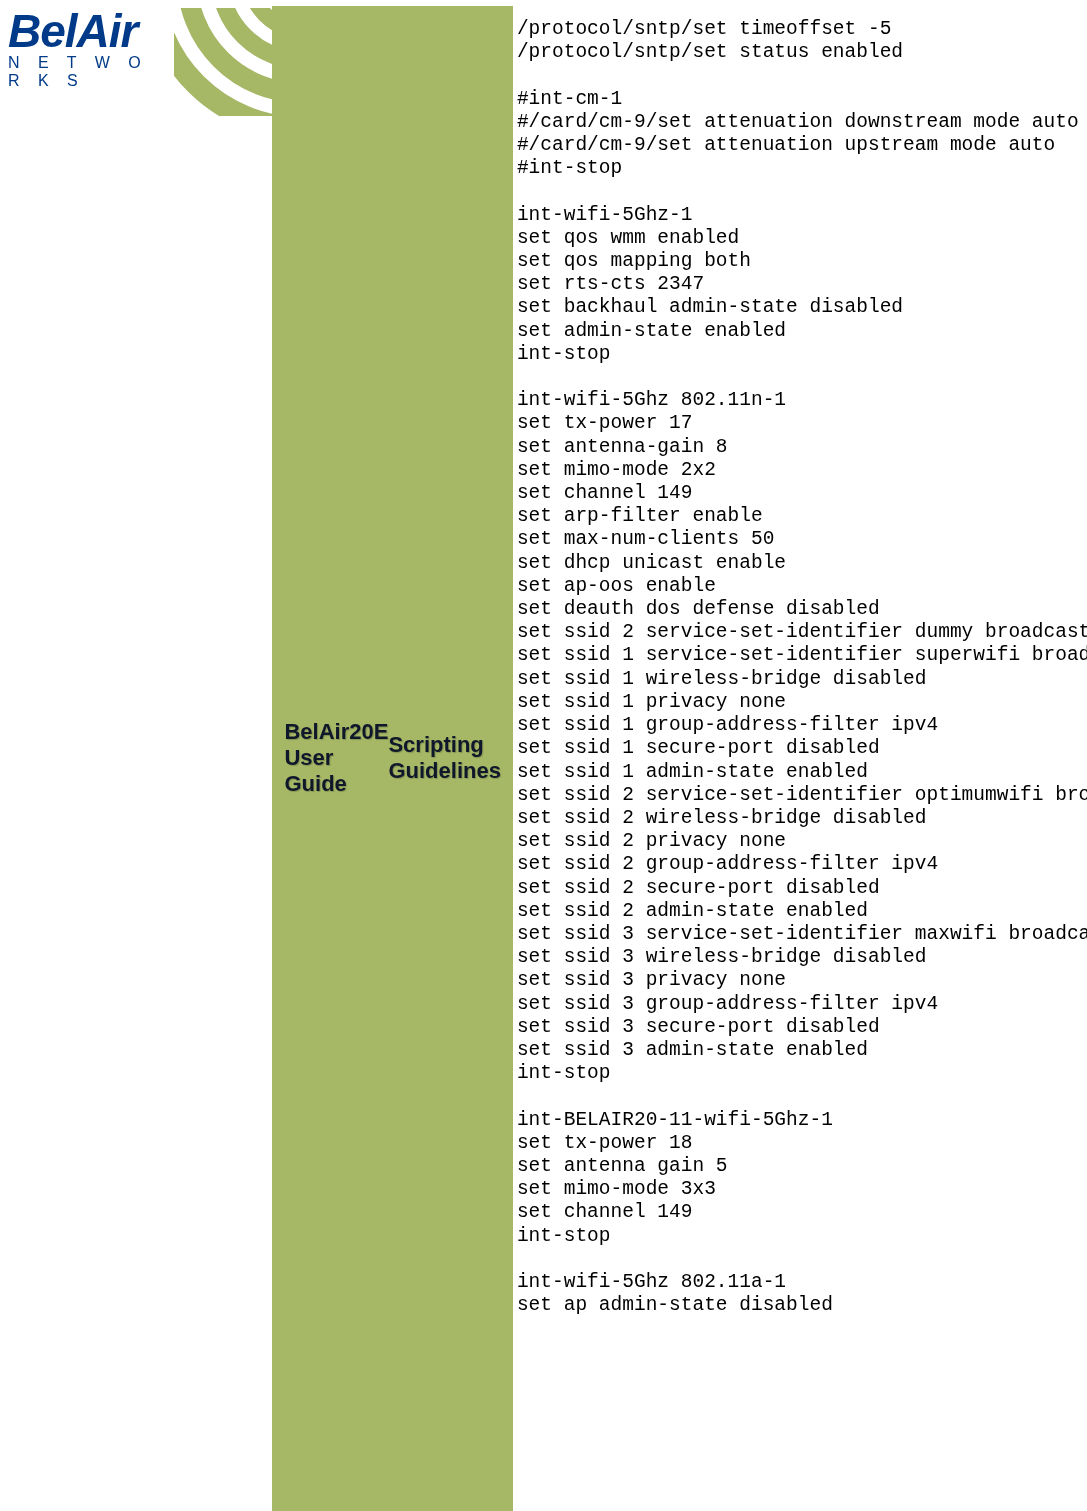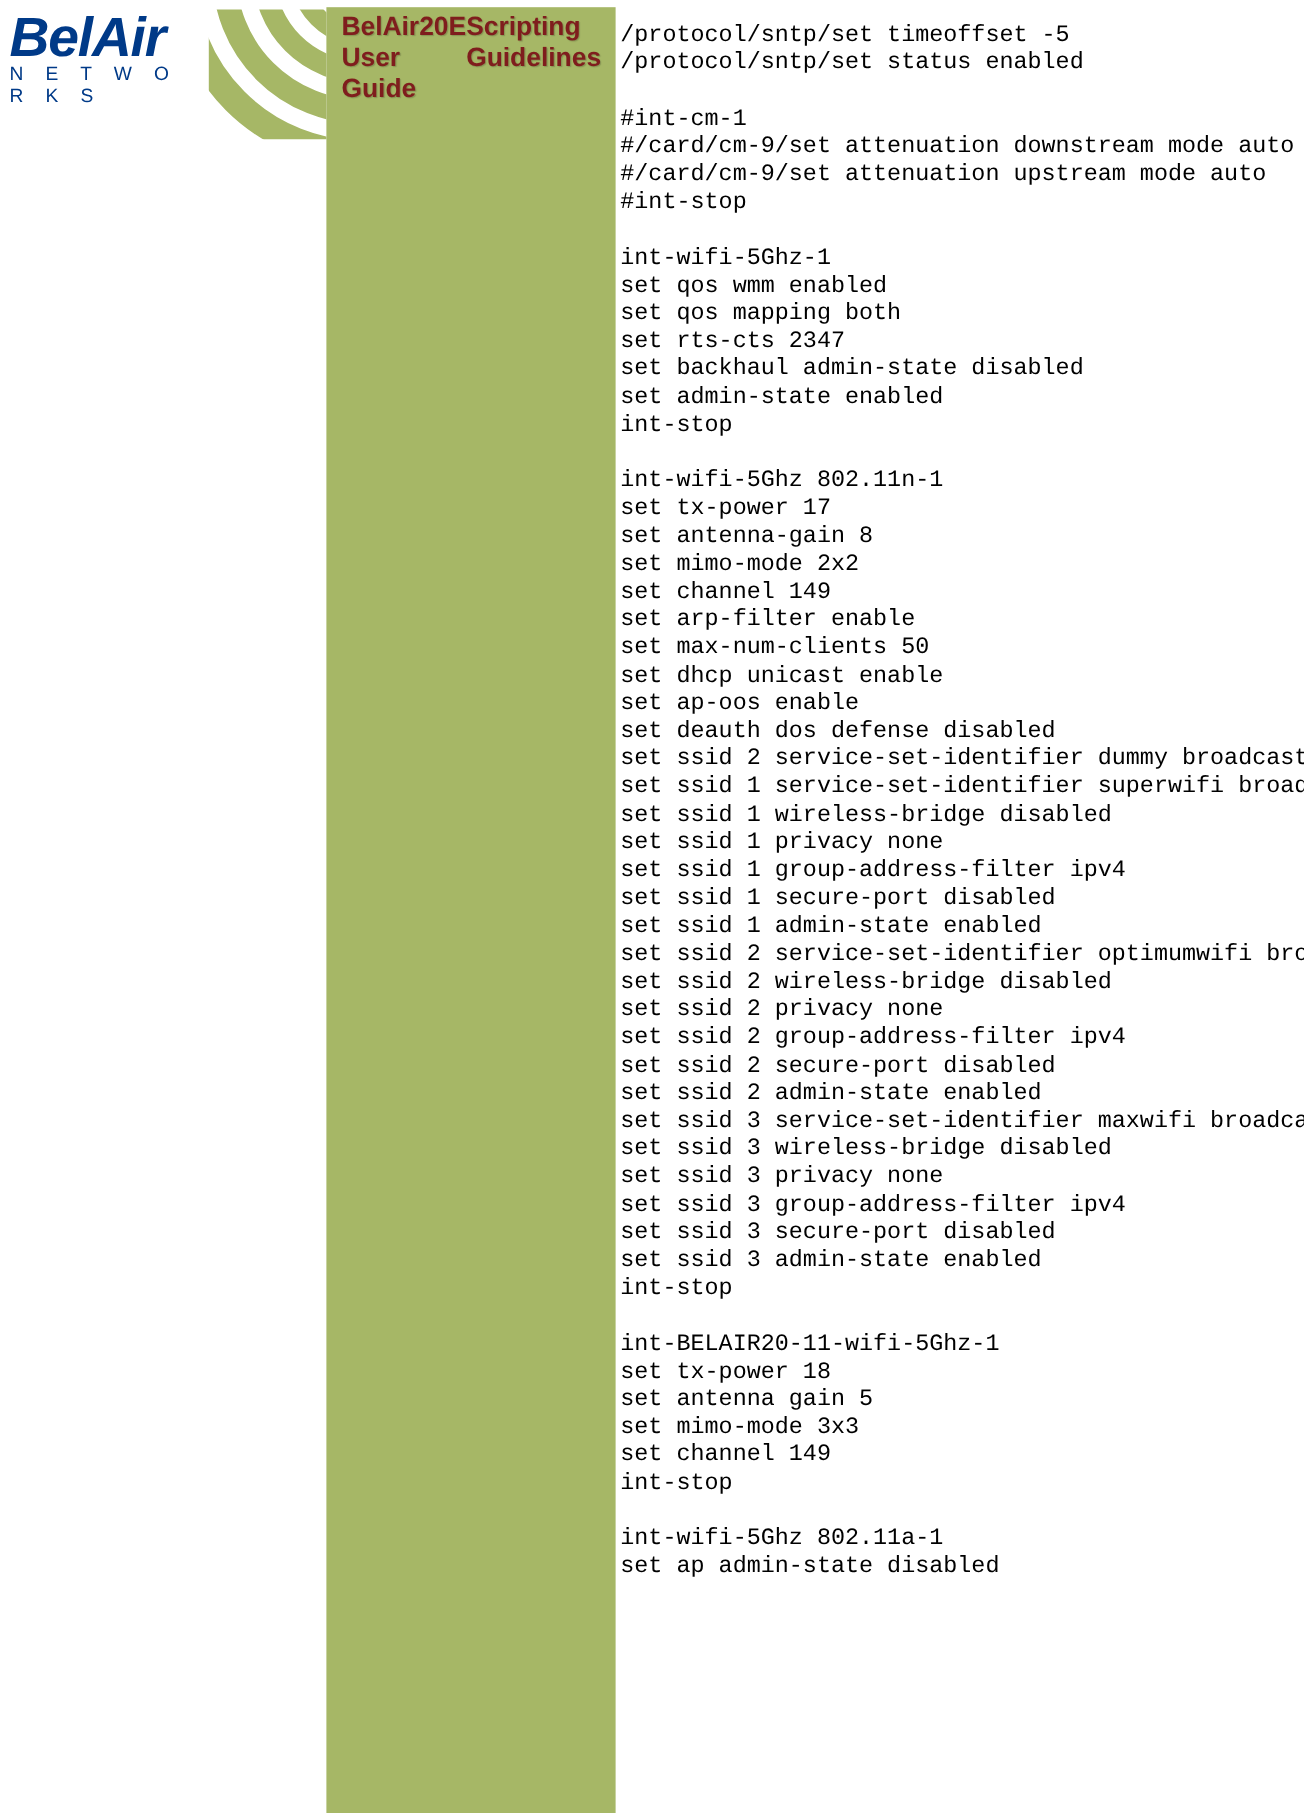--- a/index.html
+++ b/index.html
@@ -48,23 +48,24 @@
     }
     .wave-icon {
       width: 200px;
       height: 200px;
       position: absolute;
       right: -60px;
       top: -60px;
     }
     .title-bar {
       background: #a6b766;
-      color: #7f1d1d;
+      color: #0f172a;
       display: flex;
       justify-content: space-between;
+      align-items: center;
       padding: 3px 12px 5px 12px;
       font-size: 22px;
       font-weight: bold;
       margin-top: 6px;
       text-shadow: 1px 1px 1px rgba(0,0,0,0.2);
     }
     .content {
       flex: 1;
       padding: 18px 8px 0 4px;
     }

